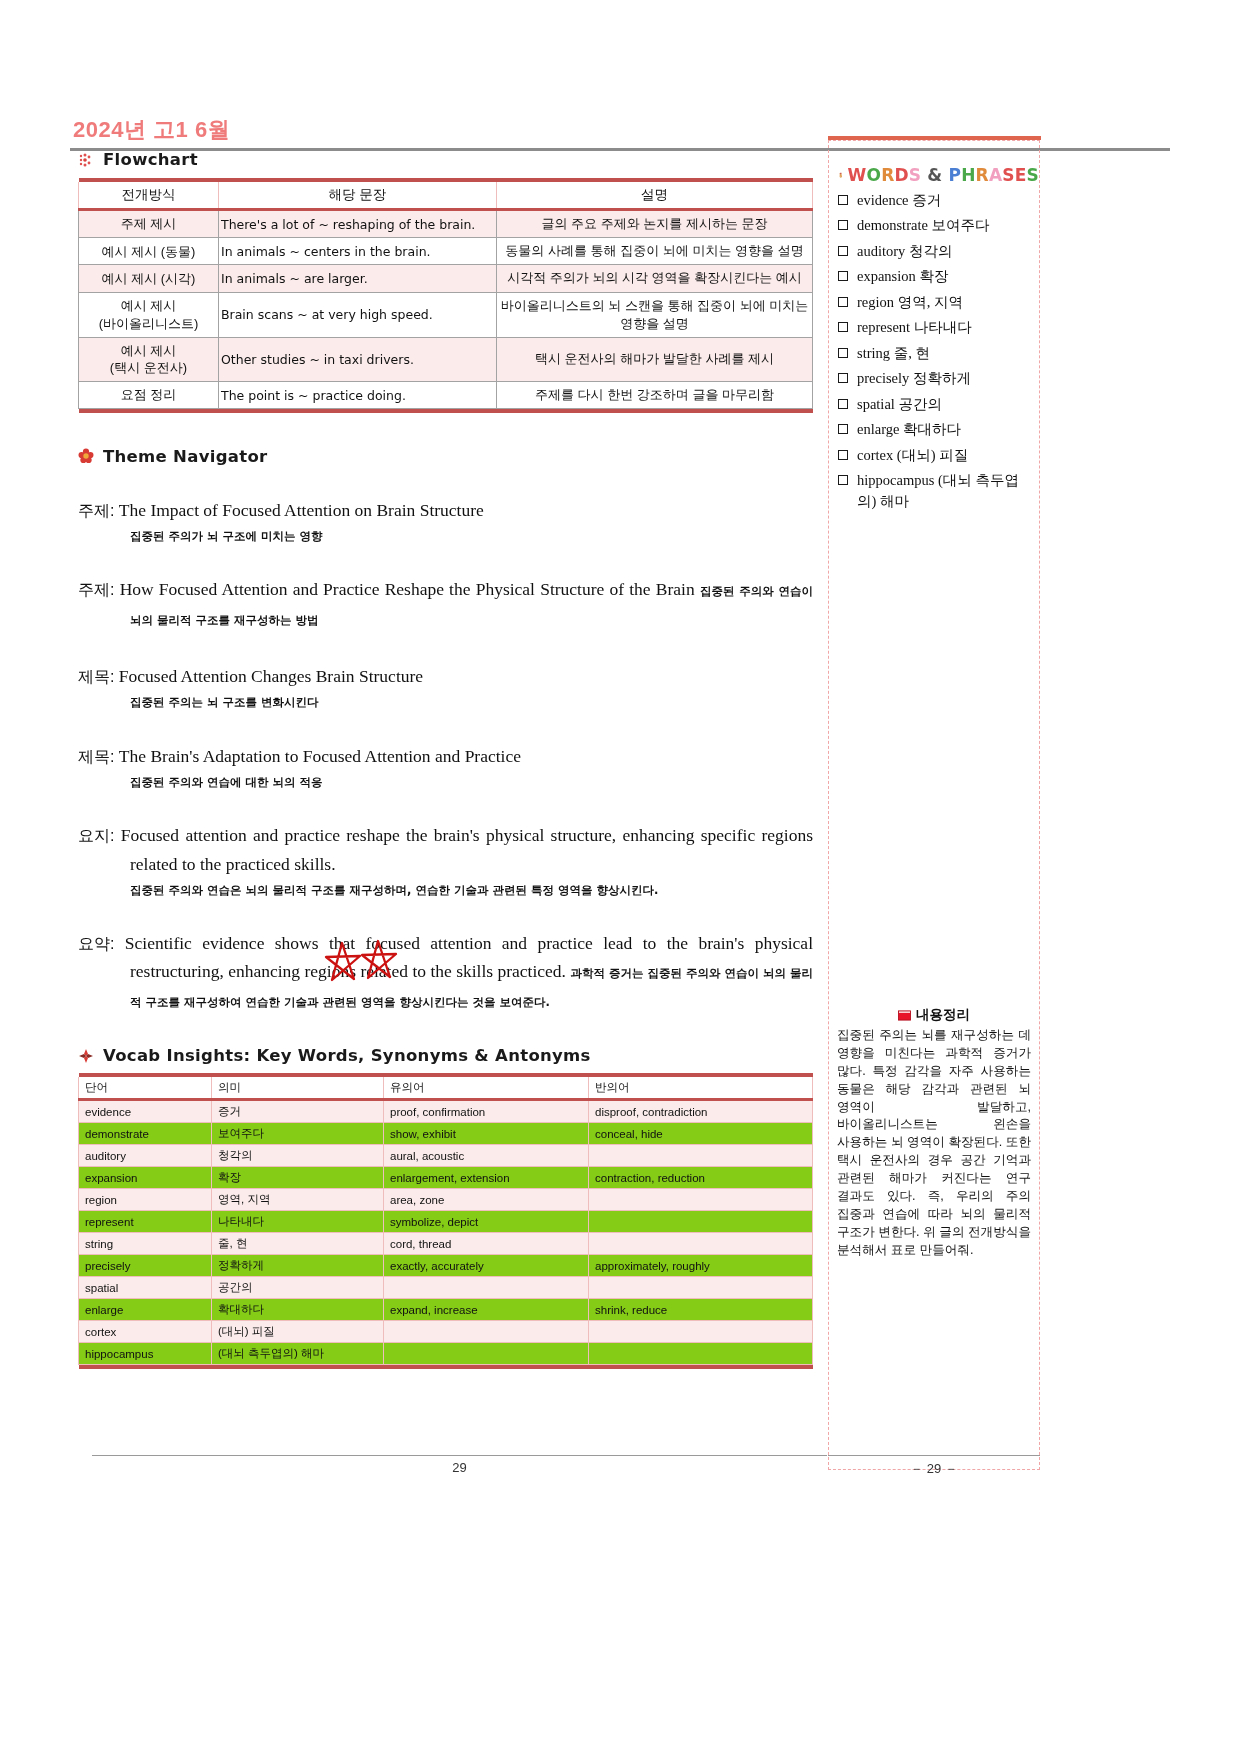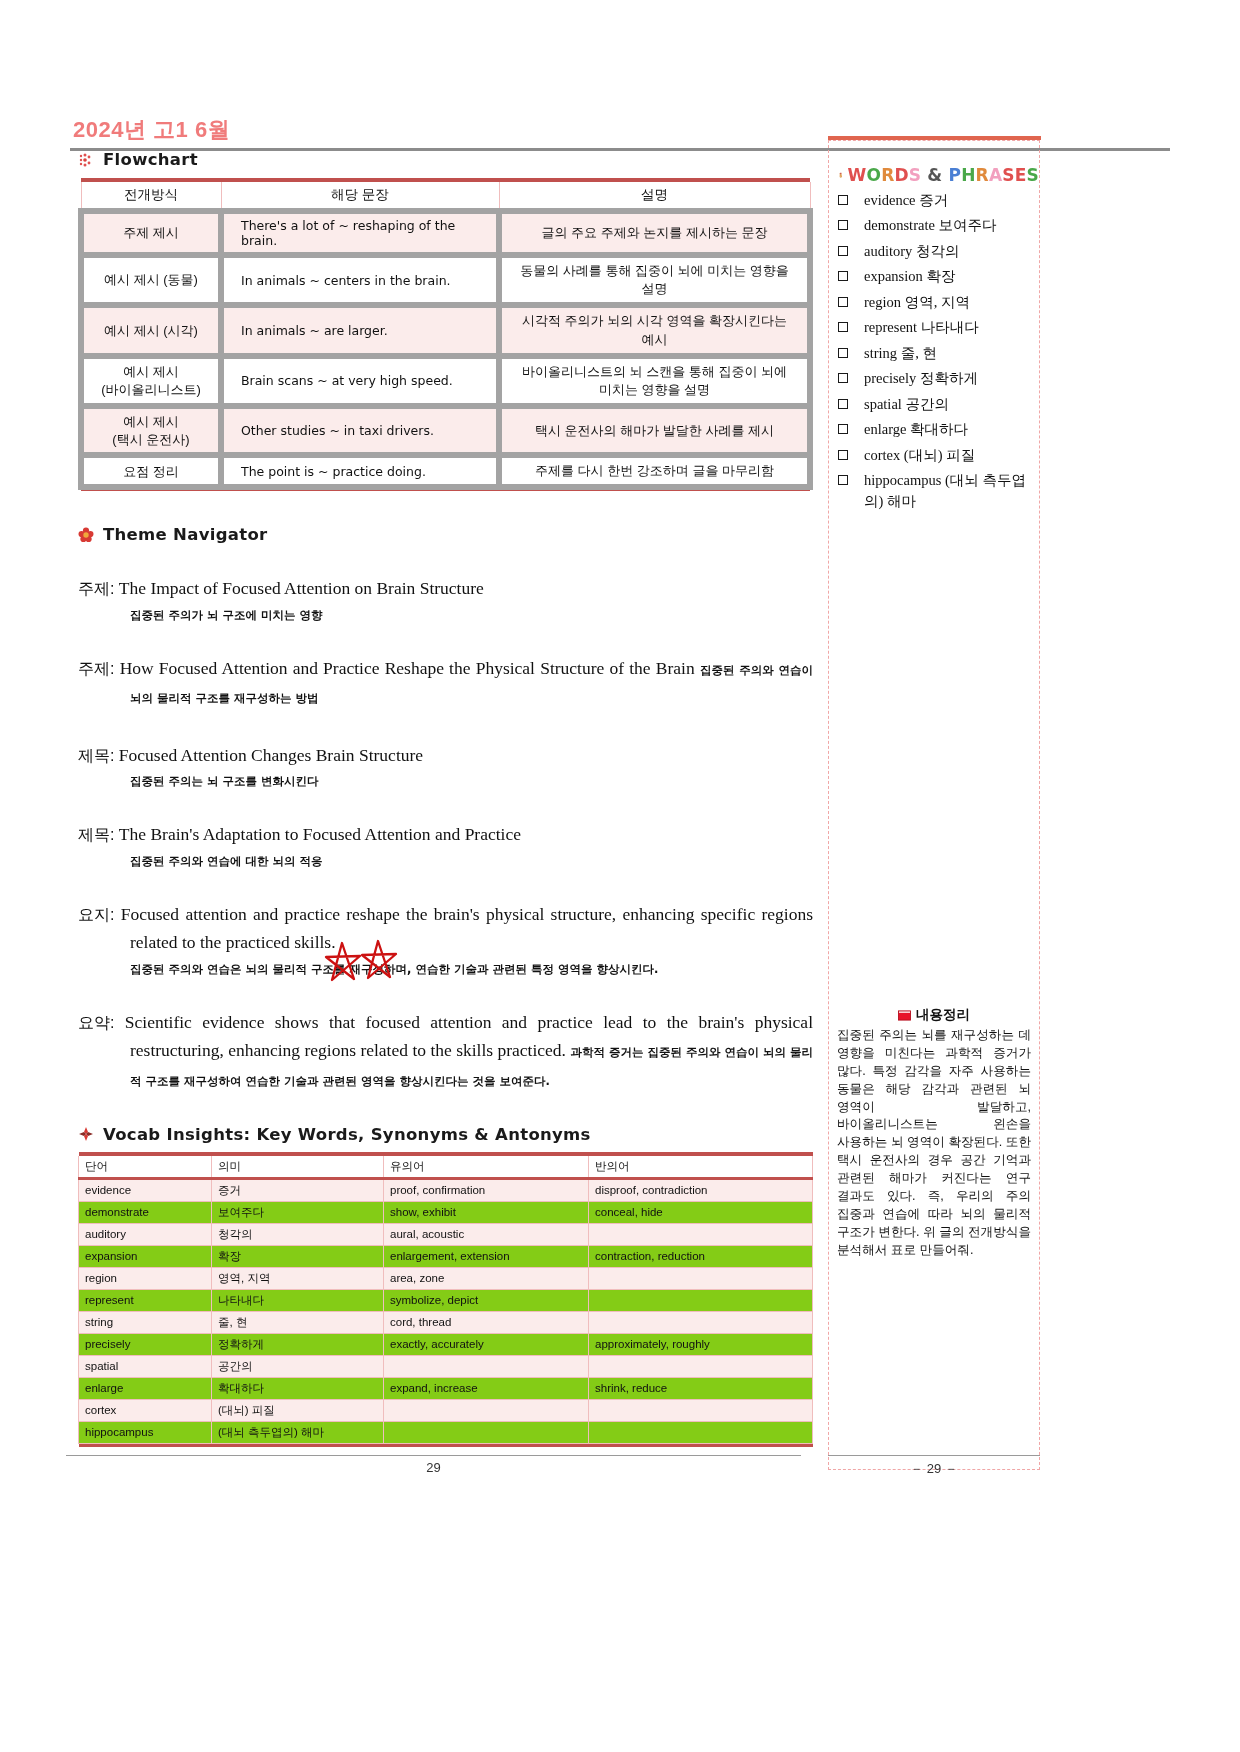--- a/index.html
+++ b/index.html
@@ -47,21 +47,21 @@
   .tbl-flow { margin-top:9px; font-size:12.5px; }
   .tbl-flow .topbar td { border:0; padding:0; height:4px; background:#c0504d; }
   .tbl-flow th {
     font-family:"Liberation Sans", sans-serif;
     font-weight:400; font-size:13.5px; color:#111;
     padding:4px 4px; border:1px solid #f0bdbd;
     border-top:none; border-bottom:3px solid #c0504d;
     text-align:center; background:#fff;
   }
   .tbl-flow td {
-    border:6px solid #a3a3a3; padding:4px 17px; color:#111;
+    border:1px solid #a3a3a3; padding:4px 2px; color:#111;
     font-family:"Liberation Sans", sans-serif; font-size:13px;
   }
   .tbl-flow tr.odd td { background:#fbeceb; }
   .tbl-flow tr.even td { background:#ffffff; }
   .tbl-flow td.c1 { text-align:center; width:140px; line-height:1.35; }
   .tbl-flow td.c2 { width:278px; font-family:"DejaVu Sans", sans-serif; font-size:12.5px; }
   .tbl-flow td.c3 { font-size:13px; line-height:1.4;text-align:center; }
   .tbl-flow .botbar td { border:0; padding:0; height:4px; background:#c0504d; }
 
   
@@ -111,21 +111,21 @@
   
   .wp-title {
     margin:26px 0 6px 10px;
     font-family:"DejaVu Sans", sans-serif;
     font-size:17px; font-weight:700; letter-spacing:0.2px;
     display:flex; align-items:center; gap:2px;
   }
   .wp-title span { line-height:1; }
   .wp-list { margin:2px 6px 0 9px; }
   .wp-item {
-    display:flex; gap:16px; align-items:flex-start;
+    display:flex; gap:9px; align-items:flex-start;
     font-family:"Liberation Serif", serif;
     font-size:14.5px; color:#111; line-height:1.48; margin-bottom:4px;
   }
   .chk {
     flex:0 0 auto; width:10px; height:10px; margin-top:5px;
     border:1.6px solid #1a1a1a; background:#fff;
   }
   .wp-item .txt { flex:1 1 auto; }
 
   .summary-box { position:absolute; left:8px; right:8px; top:865px; }
@@ -139,21 +139,21 @@
   .sum-body {
     margin-top:3px;
     font-family:"Liberation Sans", sans-serif;
     font-size:12.6px; color:#111; line-height:1.42;
     text-align:justify; text-justify:inter-word;
     word-break:keep-all;
   }
 
   
   .foot-left {
-    position:absolute; left:66px; top:1455px; width:735px;
+    position:absolute; left:92px; top:1455px; width:735px;
     border-top:1.5px solid #9a9a9a; padding-top:4px;
     text-align:center;
     font-family:"Liberation Sans", sans-serif; font-size:13px; color:#333;
   }
   .foot-right {
     position:absolute; left:828px; top:1455px; width:212px;
     border-top:1.5px solid #9a9a9a; padding-top:4px;
     text-align:center;
     font-family:"Liberation Sans", sans-serif; font-size:13px; color:#333;
   }

